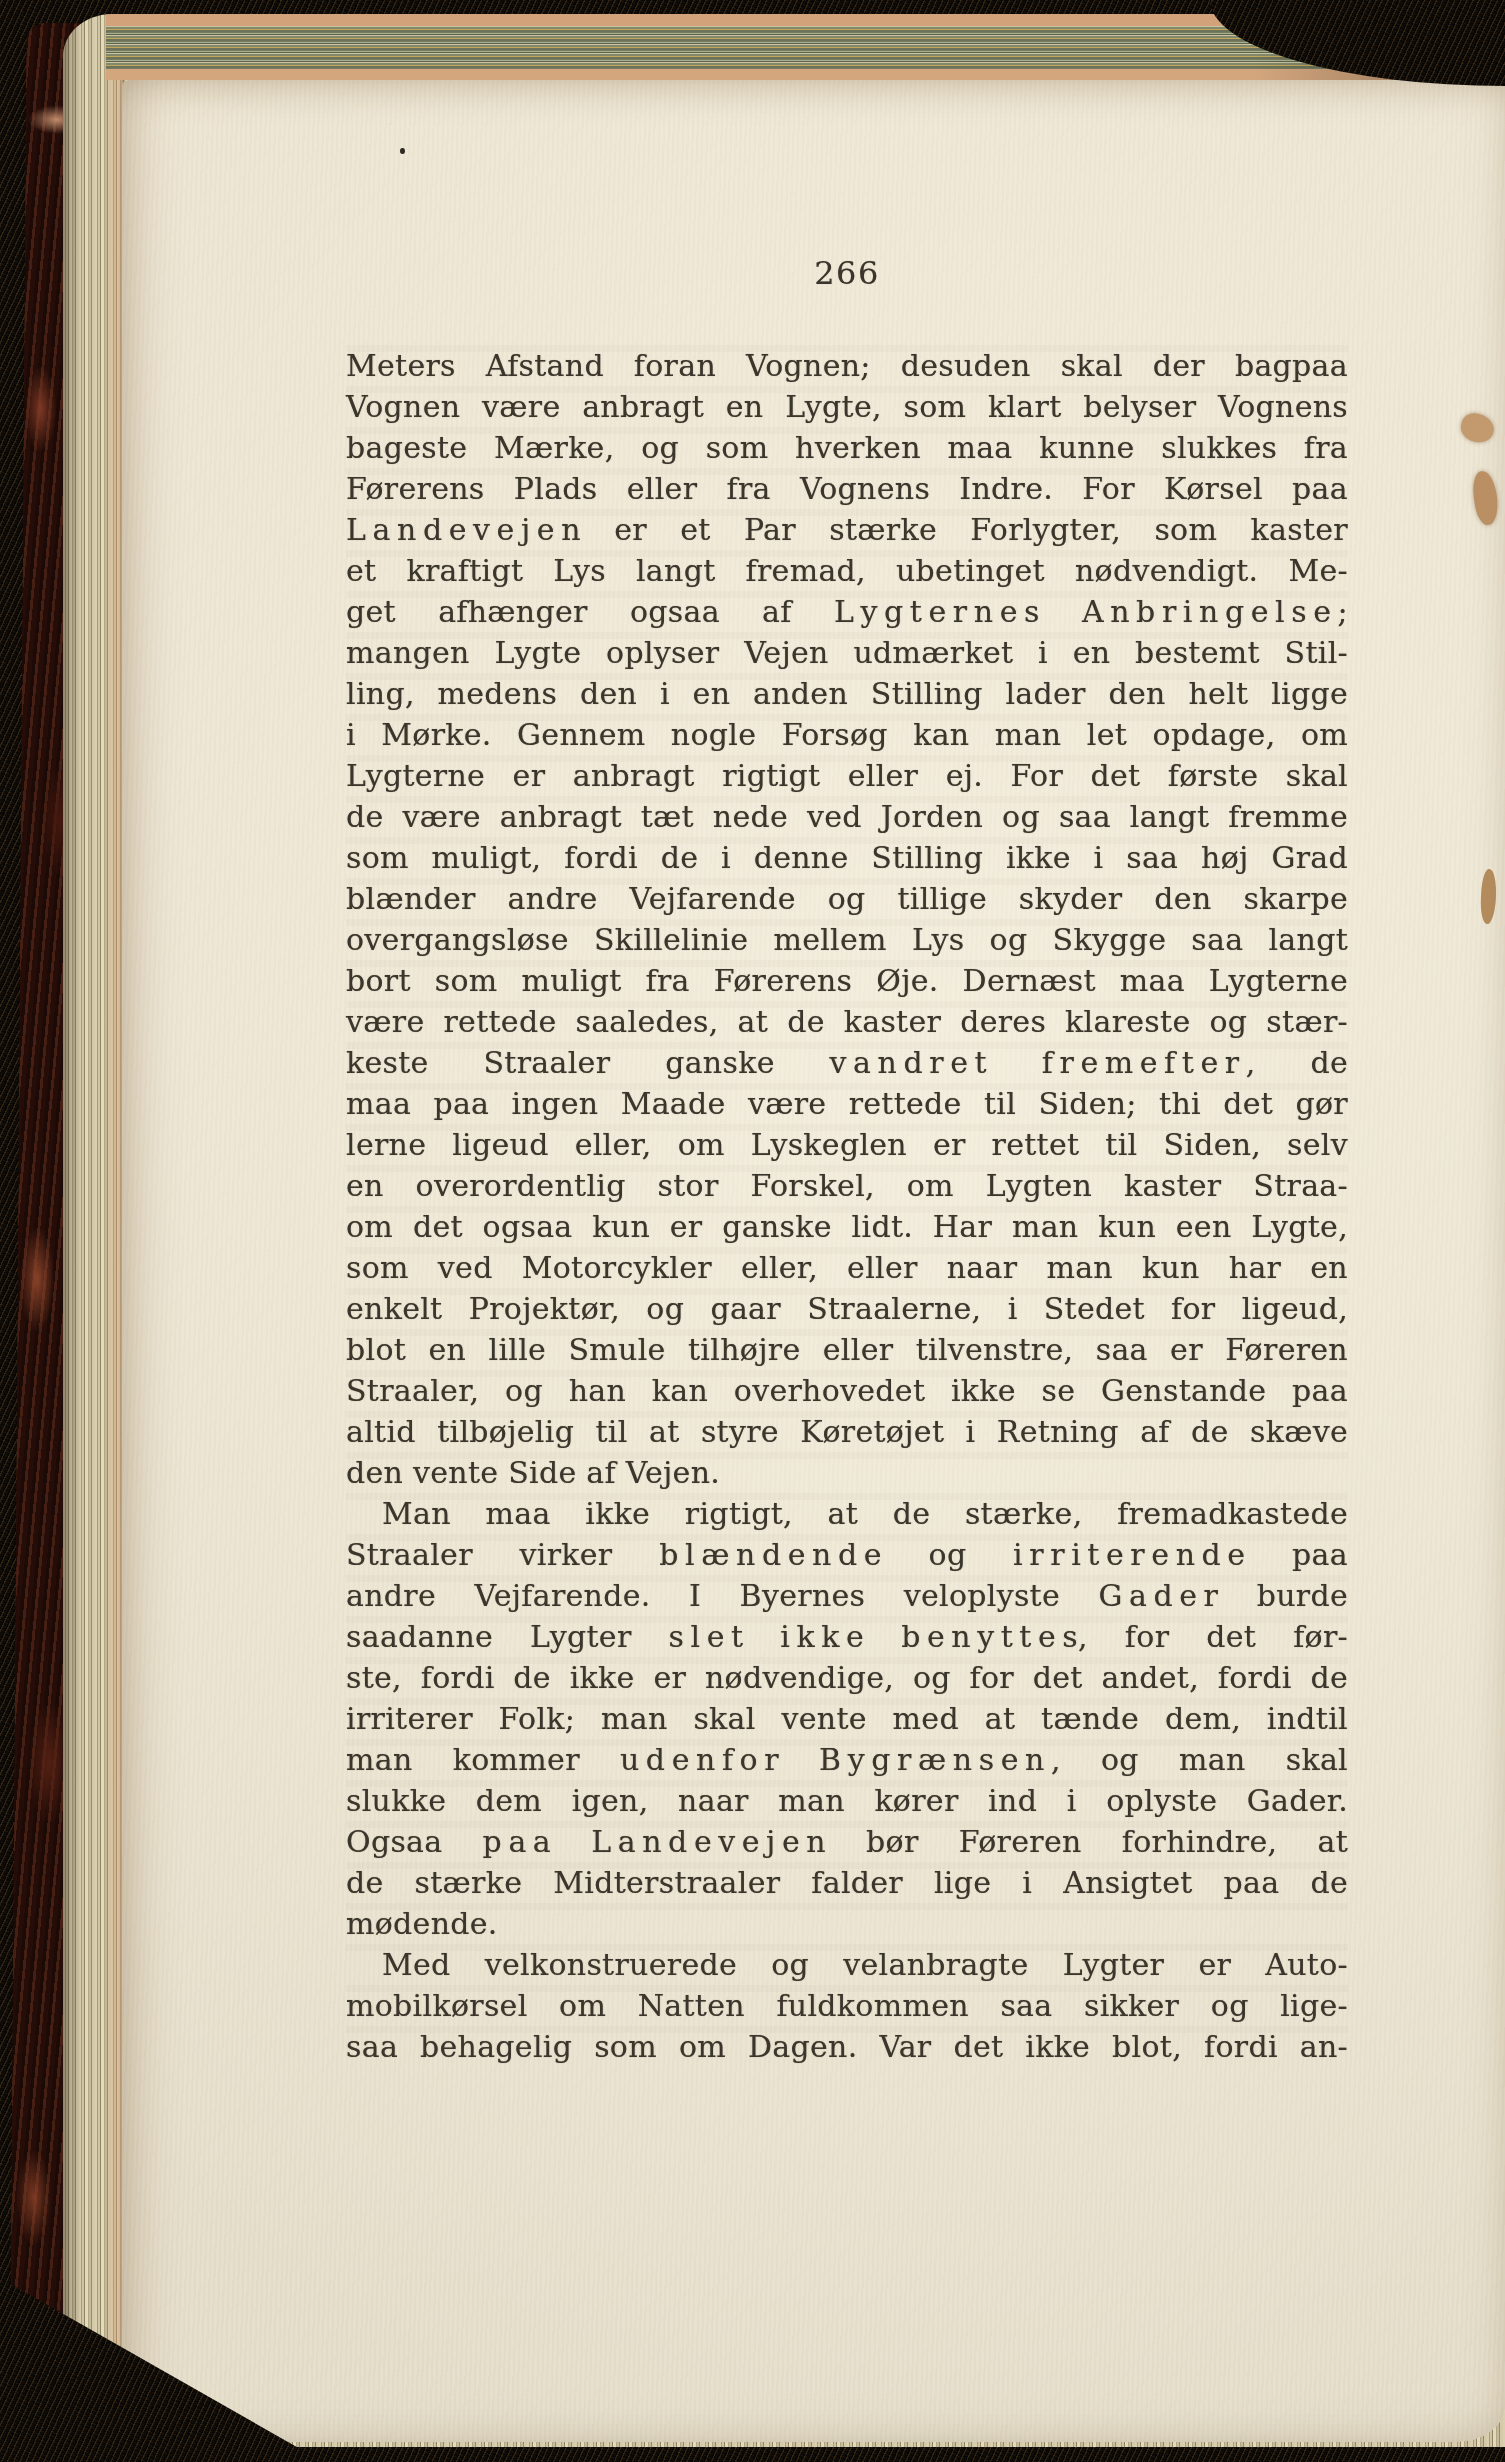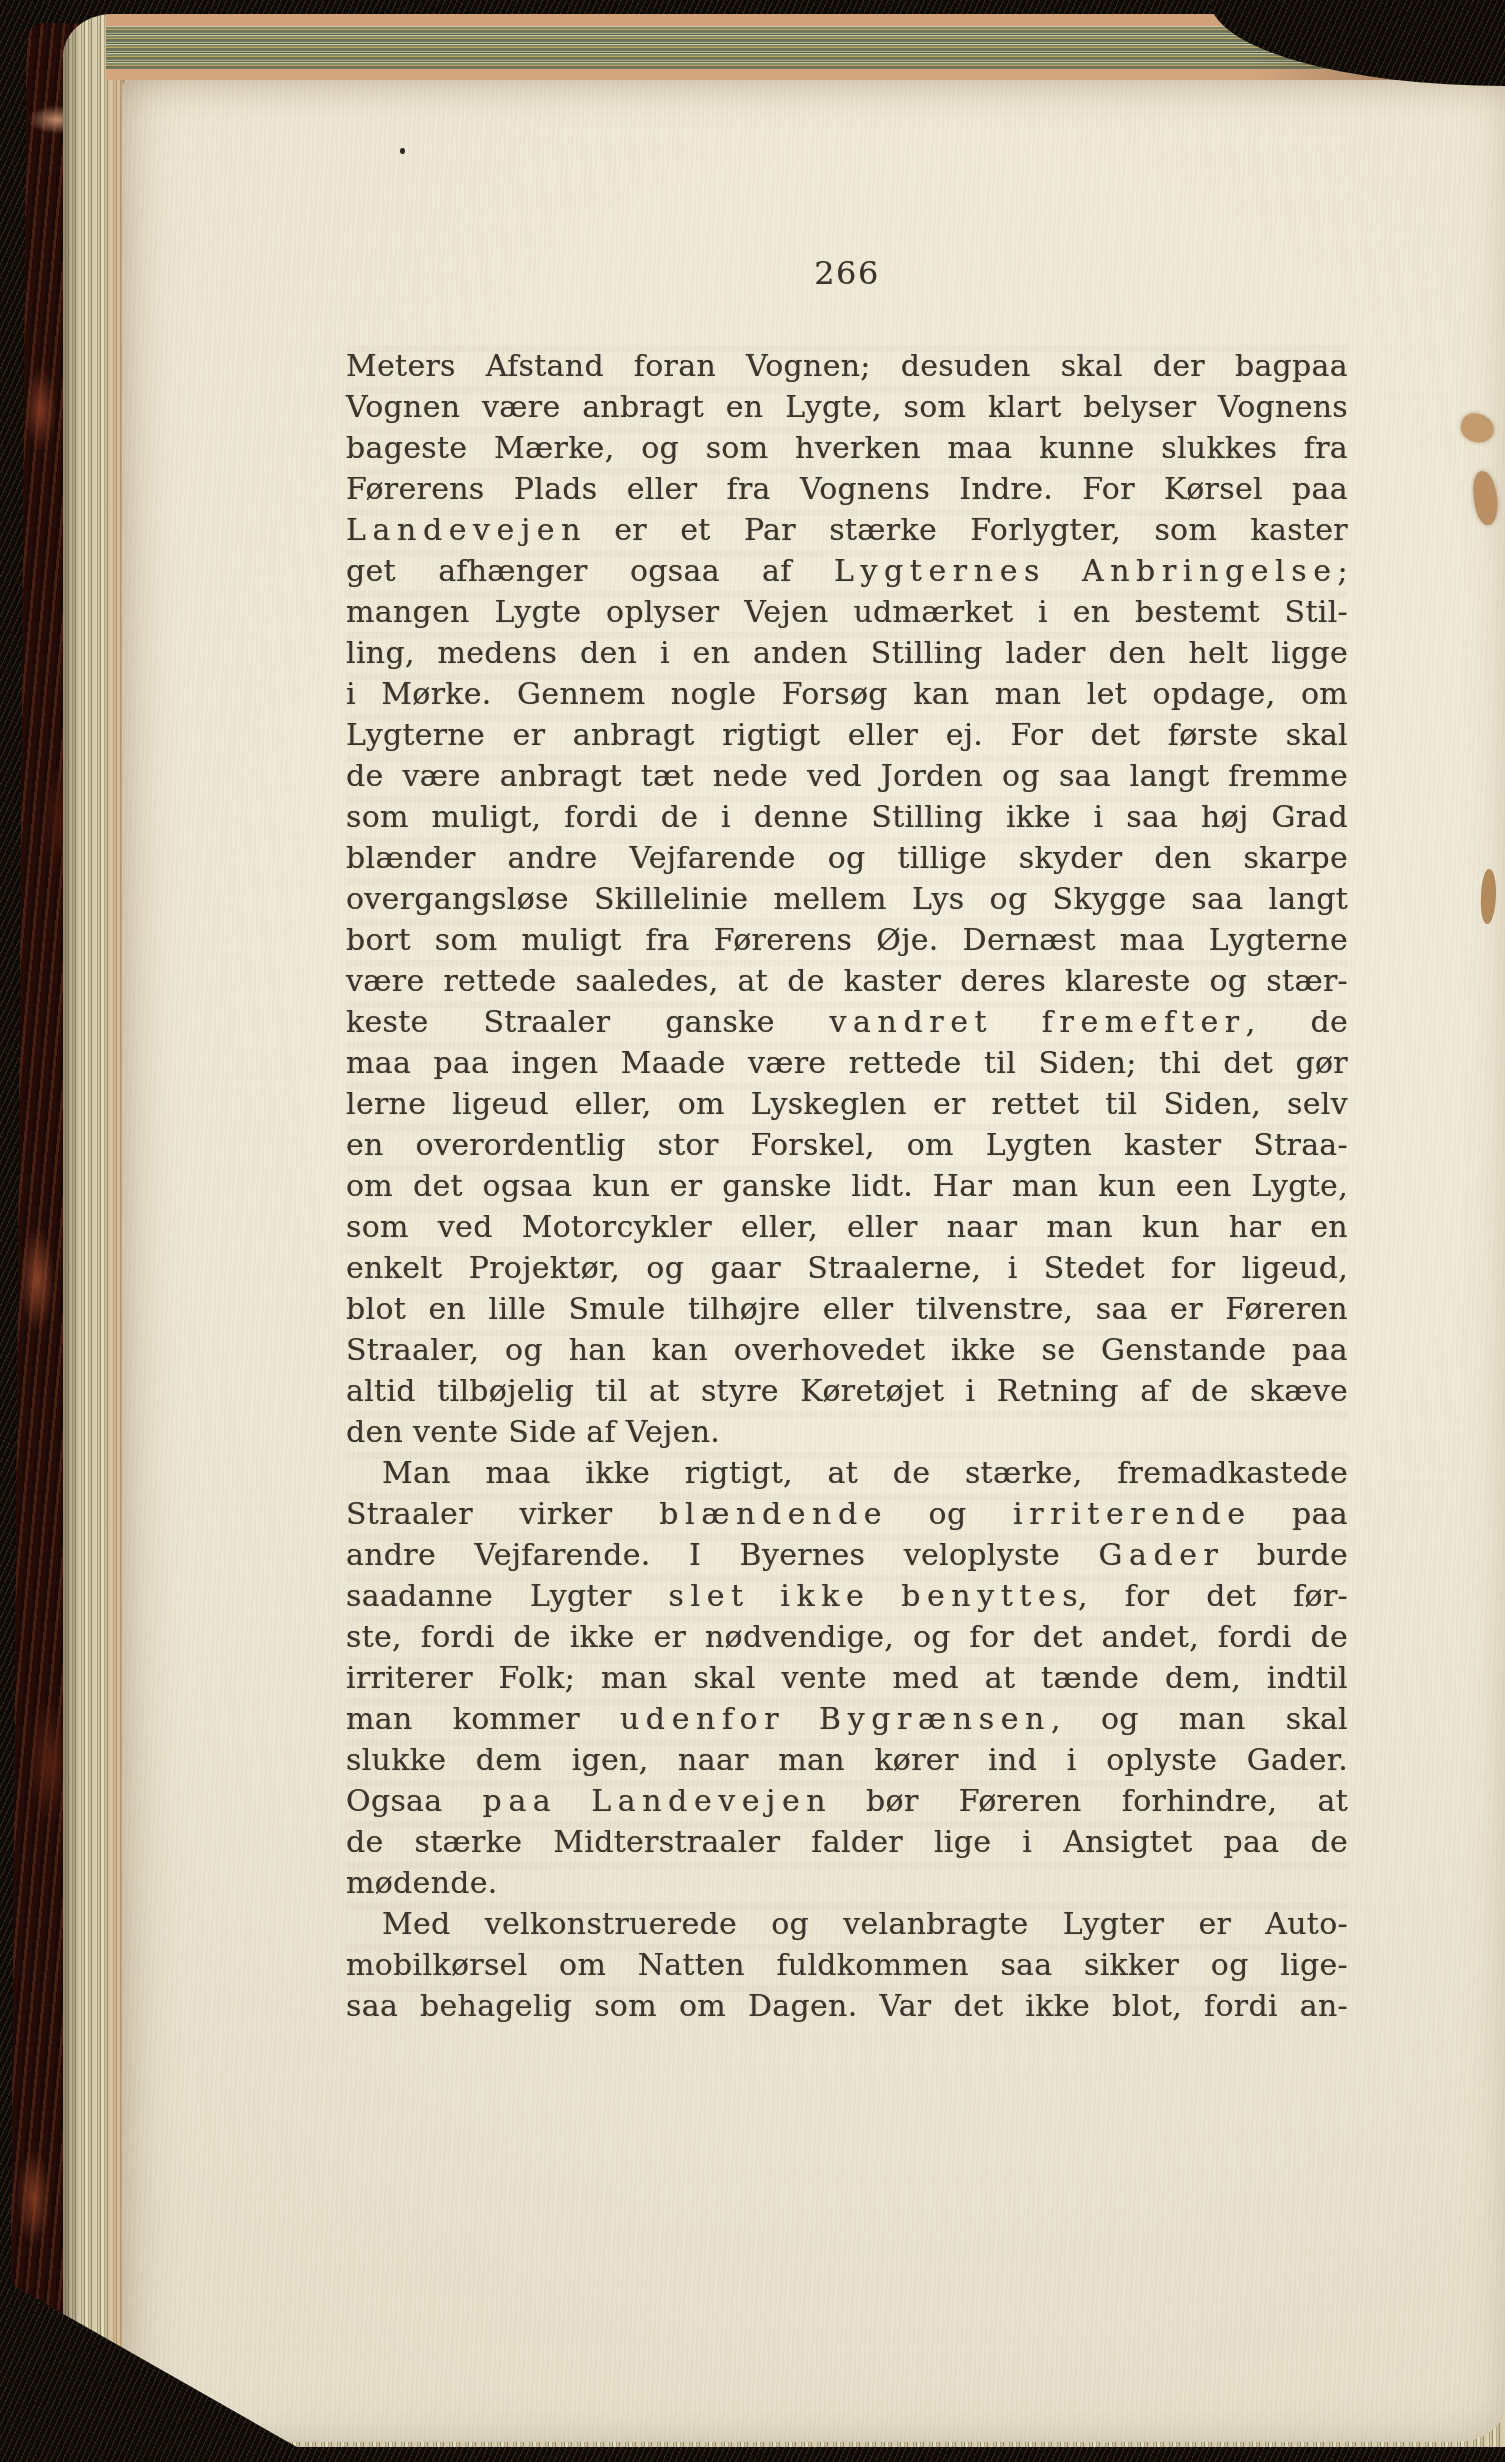--- a/index.html
+++ b/index.html
@@ -110,20 +110,21 @@
     <div class="page">
       <div class="page-number">266</div>
 
       <div class="text-block">
         <div class="para ends">
             <div class="line">Meters Afstand foran Vognen; desuden skal der bagpaa</div>
             <div class="line">Vognen være anbragt en Lygte, som klart belyser Vognens</div>
             <div class="line">bageste Mærke, og som hverken maa kunne slukkes fra</div>
             <div class="line">Førerens Plads eller fra Vognens Indre. For Kørsel paa</div>
             <div class="line">L a n d e v e j e n er et Par stærke Forlygter, som kaster</div>
+            <div class="line">et kraftigt Lys langt fremad, ubetinget nødvendigt. Me-</div>
             <div class="line">get afhænger ogsaa af L y g t e r n e s A n b r i n g e l s e ;</div>
             <div class="line">mangen Lygte oplyser Vejen udmærket i en bestemt Stil-</div>
             <div class="line">ling, medens den i en anden Stilling lader den helt ligge</div>
             <div class="line">i Mørke. Gennem nogle Forsøg kan man let opdage, om</div>
             <div class="line">Lygterne er anbragt rigtigt eller ej. For det første skal</div>
             <div class="line">de være anbragt tæt nede ved Jorden og saa langt fremme</div>
             <div class="line">som muligt, fordi de i denne Stilling ikke i saa høj Grad</div>
             <div class="line">blænder andre Vejfarende og tillige skyder den skarpe</div>
             <div class="line">overgangsløse Skillelinie mellem Lys og Skygge saa langt</div>
             <div class="line">bort som muligt fra Førerens Øje. Dernæst maa Lygterne</div>

